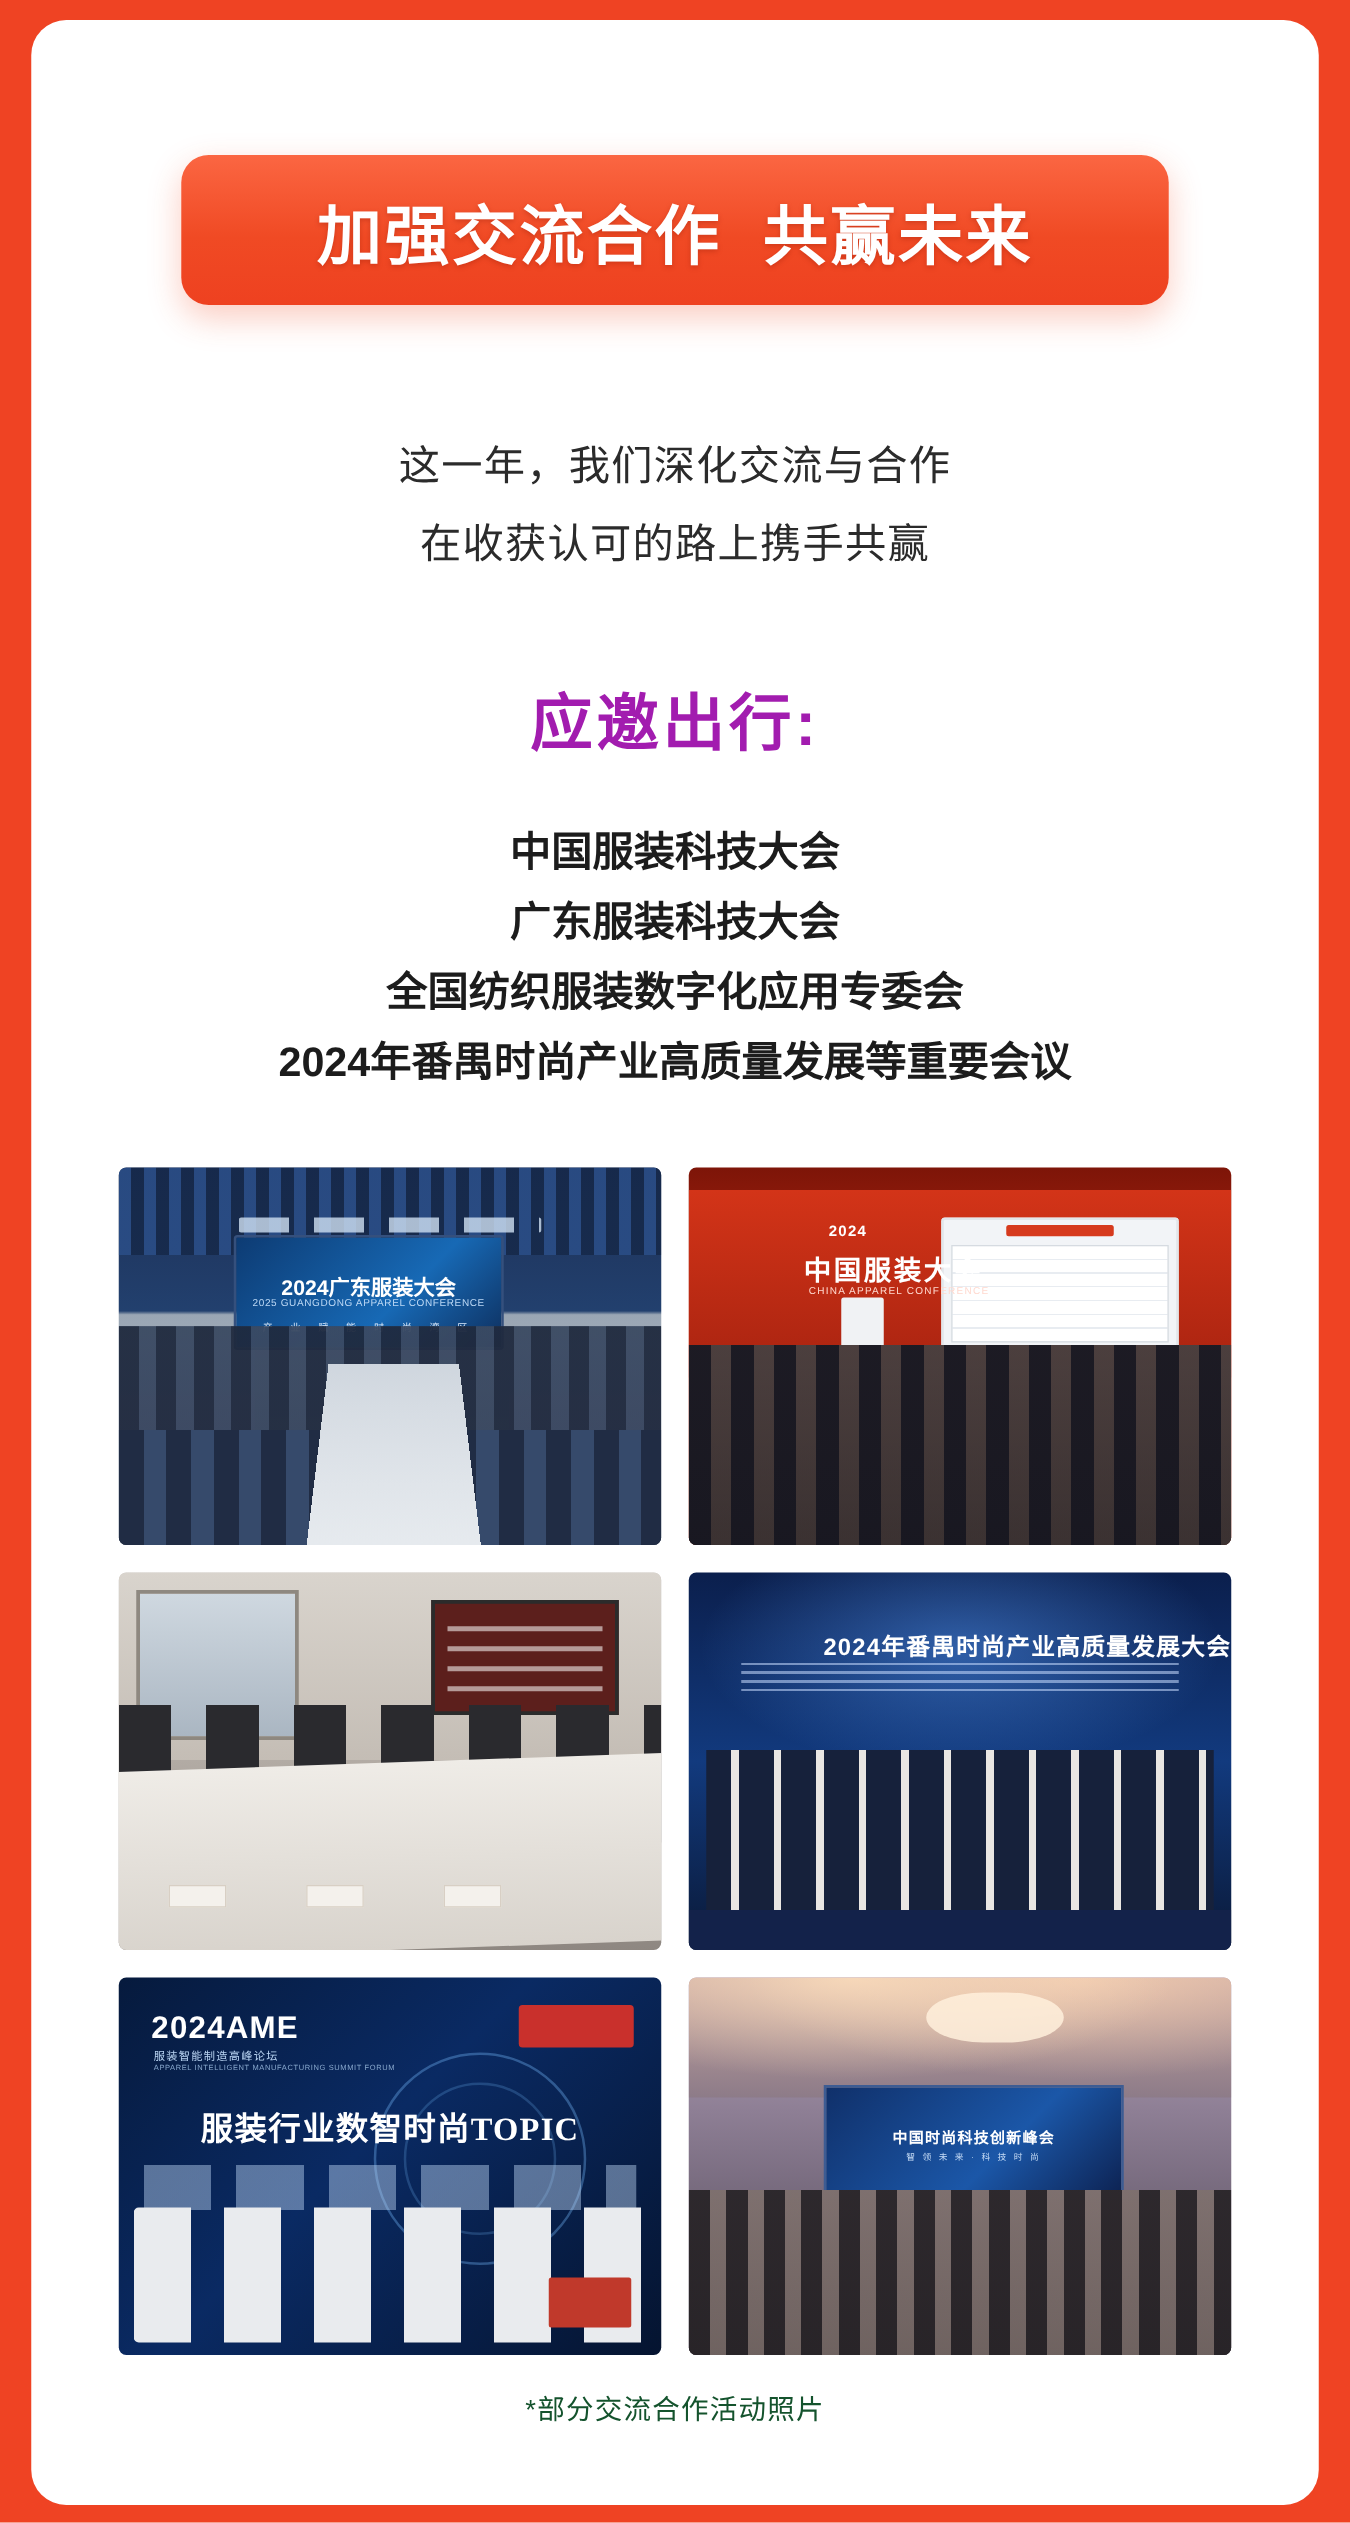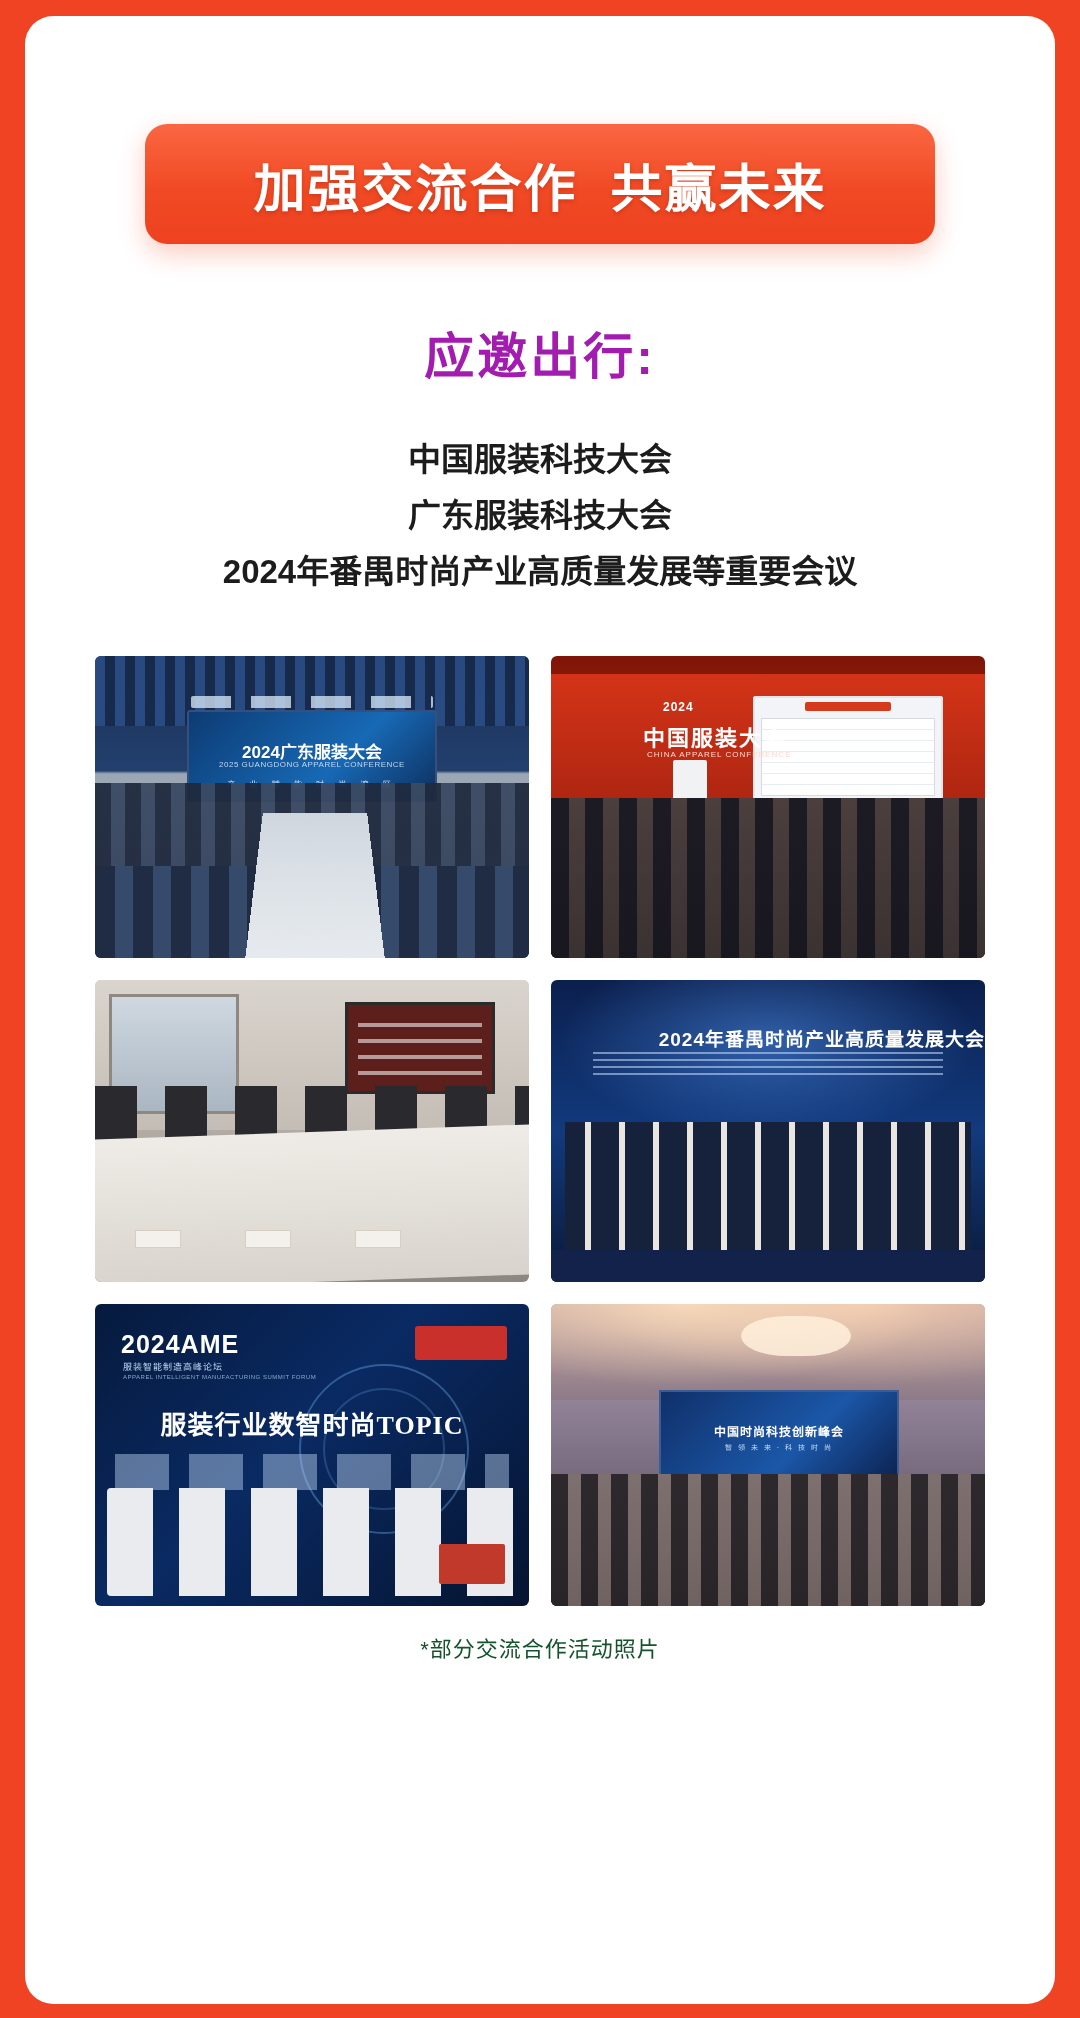--- a/index.html
+++ b/index.html
@@ -99,21 +99,21 @@
   }
 
   
   .p1 { background: linear-gradient(180deg,#1d2f55 0%, #22406e 38%, #9aa6b4 39%, #b9c2cc 100%); }
   .p1 .ceiling {
     position: absolute; top:0; left:0; right:0; height: 70px;
     background: repeating-linear-gradient(90deg,#2a4d86 0 10px,#16294a 10px 20px);
     opacity: .9;
   }
   .p1 .screen {
-    position:absolute; top:54px; left:92px; width:250px; height:92px;
+    position:absolute; top:54px; left:92px; width:216px; height:92px;
     background: linear-gradient(135deg,#0d3b73,#1769b5 60%,#0e2f5e);
     border: 2px solid #35507d; border-radius: 3px;
   }
   .p1 .screen .t1 { position:absolute; top:26px; left:0; right:0; text-align:center; color:#fff; font-size:17px; font-weight:700; }
   .p1 .screen .t2 { position:absolute; top:48px; left:0; right:0; text-align:center; color:#bcd8f5; font-size:8px; letter-spacing:.5px; }
   .p1 .screen .t3 { position:absolute; top:66px; left:0; right:0; text-align:center; color:#d9e8fa; font-size:8px; letter-spacing:6px; }
   .p1 .logos { position:absolute; top:40px; left:96px; width:242px; height:12px;
     background: repeating-linear-gradient(90deg,#cfe0f2 0 40px, transparent 40px 60px); opacity:.8; border-radius:2px; }
   .p1 .aisle {
     position:absolute; bottom:0; left:160px; width:120px; height:160px;
@@ -217,26 +217,31 @@
 <body>
 
 <div class="page">
 
   <div class="banner-wrap">
     <div class="banner">
       <div class="banner-text">加强交流合作  共赢未来</div>
     </div>
   </div>
 
+  <div class="lead">
+    <div>这一年，我们深化交流与合作</div>
+    <div>在收获认可的路上携手共赢</div>
+  </div>
 
   <div class="section-title">应邀出行:</div>
 
   <div class="events">
     <div>中国服装科技大会</div>
     <div>广东服装科技大会</div>
+    <div>全国纺织服装数字化应用专委会</div>
     <div>2024年番禺时尚产业高质量发展等重要会议</div>
   </div>
 
   <div class="grid">
 
     <div class="photo p1">
       <div class="ceiling"></div>
       <div class="logos"></div>
       <div class="screen">
         <div class="t1">2024广东服装大会</div>

